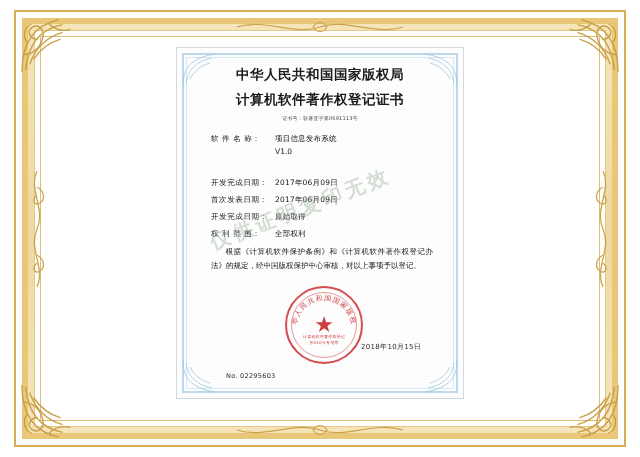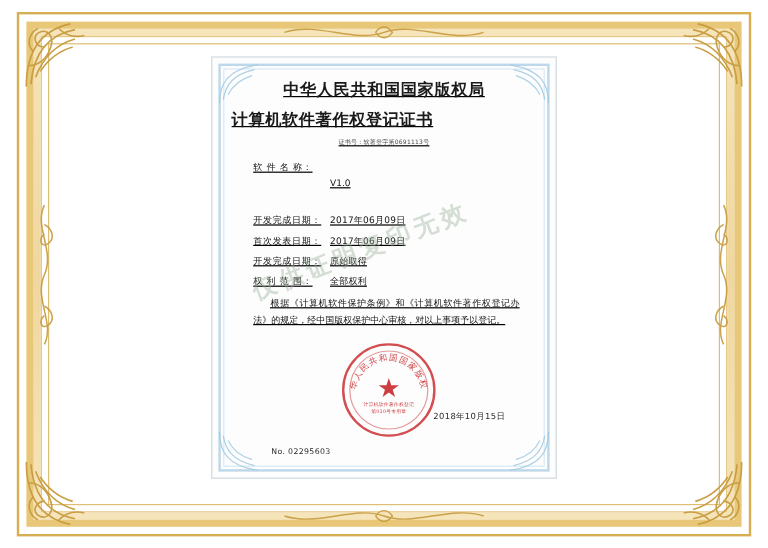--- a/index.html
+++ b/index.html
@@ -118,34 +118,34 @@
     opacity: .85;
   }
   .sheet-corner svg { display:block; width:100%; height:100%; }
   .sc-tl { left: 5px; top: 5px; }
   .sc-tr { right: 5px; top: 5px; transform: scaleX(-1); }
   .sc-bl { left: 5px; bottom: 5px; transform: scaleY(-1); }
   .sc-br { right: 5px; bottom: 5px; transform: scale(-1,-1); }
 
   .sheet-content {
     position: absolute;
-    left: 16px; top: 14px; right: 16px; bottom: 12px; text-decoration: underline;
+    left: 16px; top: 14px; right: 16px; bottom: 12px;
   }
 
   .cert-title1 {
     text-align: center;
     font-family: "DejaVu Sans", sans-serif;
     font-size: 13.5px;
     font-weight: bold;
     color: #1a1a1a;
     letter-spacing: 0.5px;
     margin-top: 4px;
   }
   .cert-title2 {
-    text-align: left;
+    text-align: center;
     font-size: 13.5px;
     font-weight: bold;
     color: #1a1a1a;
     letter-spacing: 0.5px;
     margin-top: 7px;
   }
   .cert-regno {
     text-align: center;
     font-size: 5px;
     color: #4a4a4a;
@@ -420,20 +420,21 @@
     <div class="sheet-content">
 
       <div class="cert-title1">中华人民共和国国家版权局</div>
       <div class="cert-title2">计算机软件著作权登记证书</div>
       <div class="cert-regno">证书号：软著登字第0691113号</div>
 
       <div class="fields">
 
         <div class="field-row">
           <div class="field-label">软 件 名 称：</div>
+          <div class="field-value">项目信息发布系统</div>
         </div>
 
         <div class="field-sub">V1.0</div>
 
 
         <div class="field-row">
           <div class="field-label">开发完成日期：</div>
           <div class="field-value">2017年06月09日</div>
         </div>
 

